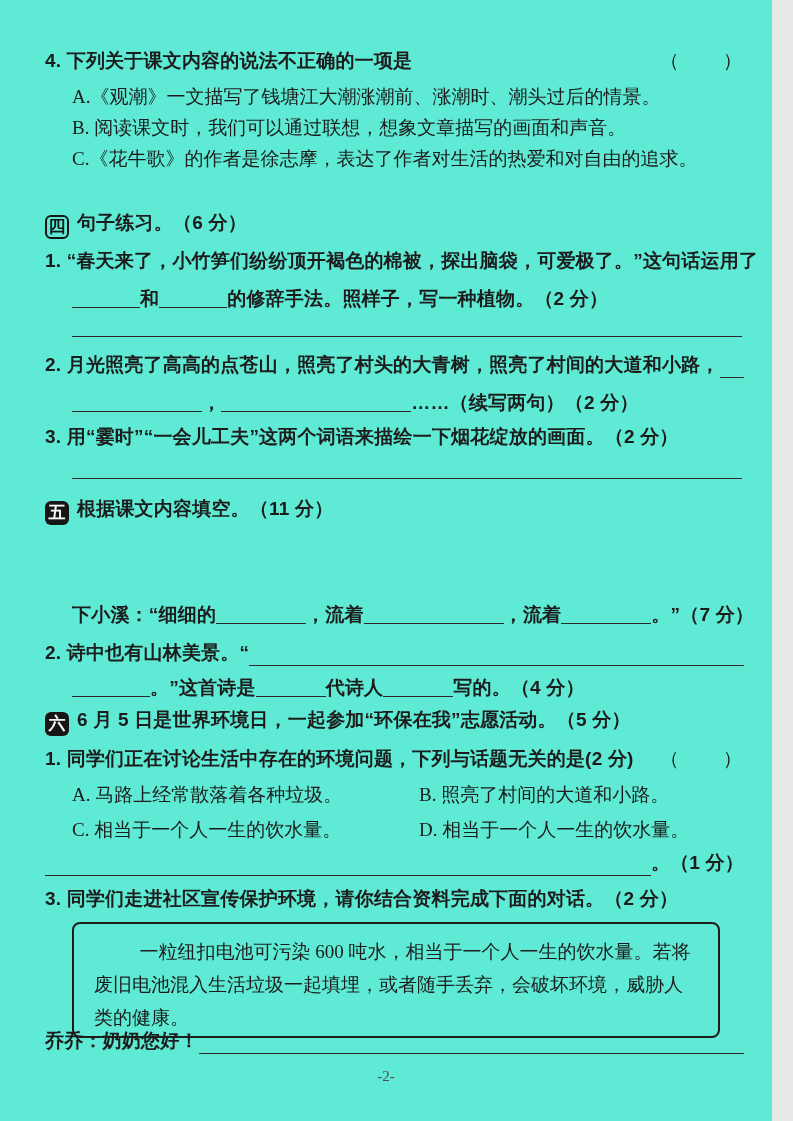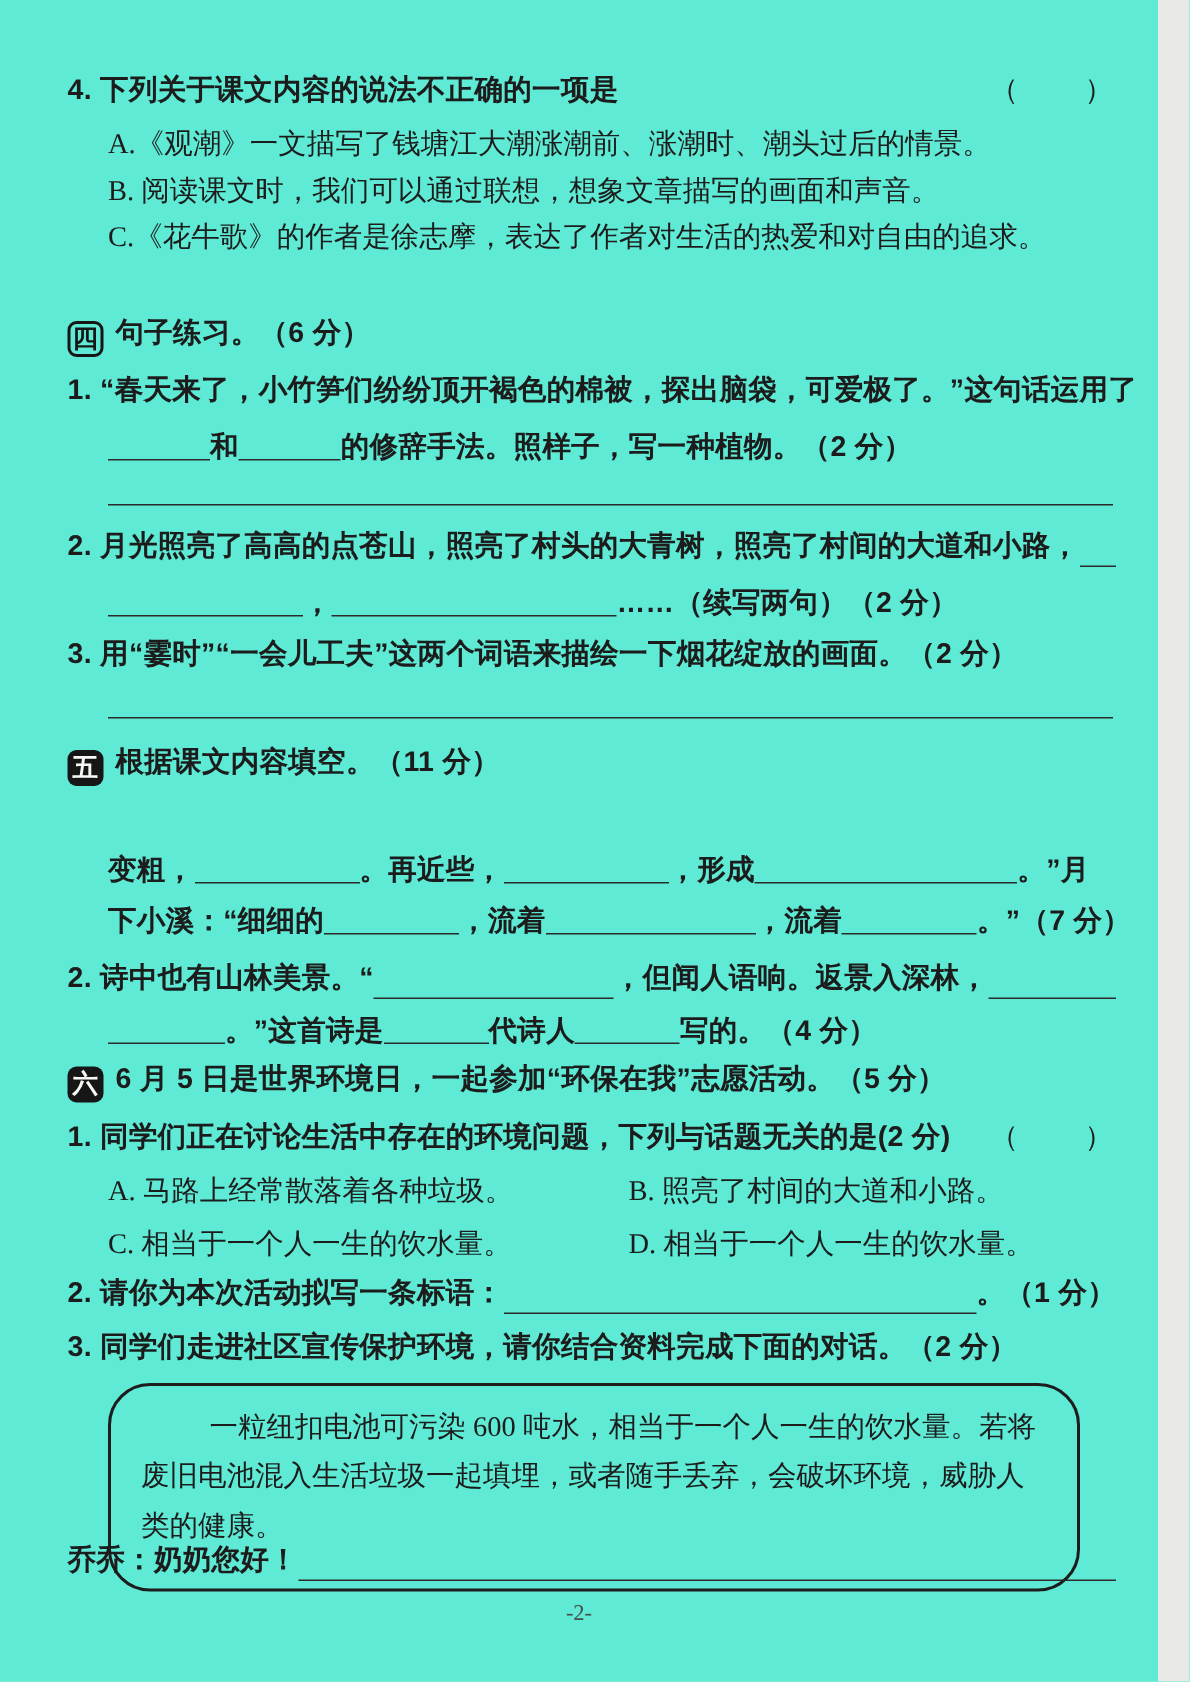--- a/index.html
+++ b/index.html
@@ -46,22 +46,22 @@
   .w130{width:130px;}.w140{width:140px;}.w160{width:160px;}
   .w175{width:175px;}.w190{width:190px;}
   .rule{
     position:absolute;left:72px;right:30px;height:0;
     border-bottom:1.5px solid #2a2a2a;
   }
   .two-col{display:flex;}
   .two-col .col1{width:347px;flex:0 0 auto;}
   .info-box{
     position:absolute;left:72px;right:52px;top:922px;
-    border:2px solid #1d1d1d;border-radius:28px;
-    padding:11px 20px 25px 20px;
+    border:2px solid #1d1d1d;border-radius:8px;
+    padding:11px 20px 2px 20px;
     font-size:19px;line-height:33px;
     white-space:normal;
     text-indent:2.4em;
     box-sizing:border-box;
   }
   .footer{
     position:absolute;left:0;right:0;top:1068px;
     text-align:center;font-size:15px;color:#4c4c4c;
     font-family:"Liberation Serif","DejaVu Serif",serif;
   }
@@ -97,31 +97,27 @@
     <span class="blank w130"></span><span>，</span><span class="blank w190"></span><span>……（续写两句）（2 分）</span>
   </div>
 
   <div class="line hei" style="top:424px">3. 用“霎时”“一会儿工夫”这两个词语来描绘一下烟花绽放的画面。（2 分）</div>
   <div class="rule" style="top:478px"></div>
 
   <div class="line hei" style="top:496px">
     <span class="badge solid">五</span><span>根据课文内容填空。（11 分）</span>
   </div>
 
-  <div class="line indent hei" style="top:568px">
-    <span>变粗，</span><span class="blank w110"></span><span>。再近些，</span><span class="blank w110"></span><span>，形成</span><span class="blank w175"></span><span>。”月</span>
-  </div>
   <div class="line indent hei" style="top:602px">
     <span>下小溪：“细细的</span><span class="blank w90"></span><span>，流着</span><span class="blank w140"></span><span>，流着</span><span class="blank w90"></span><span>。”（7 分）</span>
   </div>
 
   <div class="line hei flexline" style="top:640px">
     <span>2. 诗中也有山林美景。“</span>
       <span class="blank w160"></span>
-      <span>，但闻人语响。返景入深林，</span>
       <span class="blank grow"></span>
   </div>
   <div class="line indent hei" style="top:675px">
     <span class="blank w78"></span><span>。”这首诗是</span><span class="blank w70"></span><span>代诗人</span><span class="blank w70"></span><span>写的。（4 分）</span>
   </div>
 
   <div class="line hei" style="top:707px">
     <span class="badge solid">六</span><span>6 月 5 日是世界环境日，一起参加“环保在我”志愿活动。（5 分）</span>
   </div>
 
@@ -132,21 +128,20 @@
   <div class="line indent kai two-col" style="top:782px">
     <span class="col1">A. 马路上经常散落着各种垃圾。</span>
     <span>B. 照亮了村间的大道和小路。</span>
   </div>
   <div class="line indent kai two-col" style="top:817px">
     <span class="col1">C. 相当于一个人一生的饮水量。</span>
     <span>D. 相当于一个人一生的饮水量。</span>
   </div>
 
   <div class="line hei flexline" style="top:850px">
-    <span>2. 请你为本次活动拟写一条标语：</span>
       <span class="blank grow"></span>
       <span>。（1 分）</span>
   </div>
 
   <div class="line hei" style="top:886px">3. 同学们走进社区宣传保护环境，请你结合资料完成下面的对话。（2 分）</div>
 
   <div class="info-box kai">一粒纽扣电池可污染 600 吨水，相当于一个人一生的饮水量。若将废旧电池混入生活垃圾一起填埋，或者随手丢弃，会破坏环境，威胁人类的健康。</div>
 
   <div class="line hei flexline" style="top:1028px">
     <span>乔乔：奶奶您好！</span>

